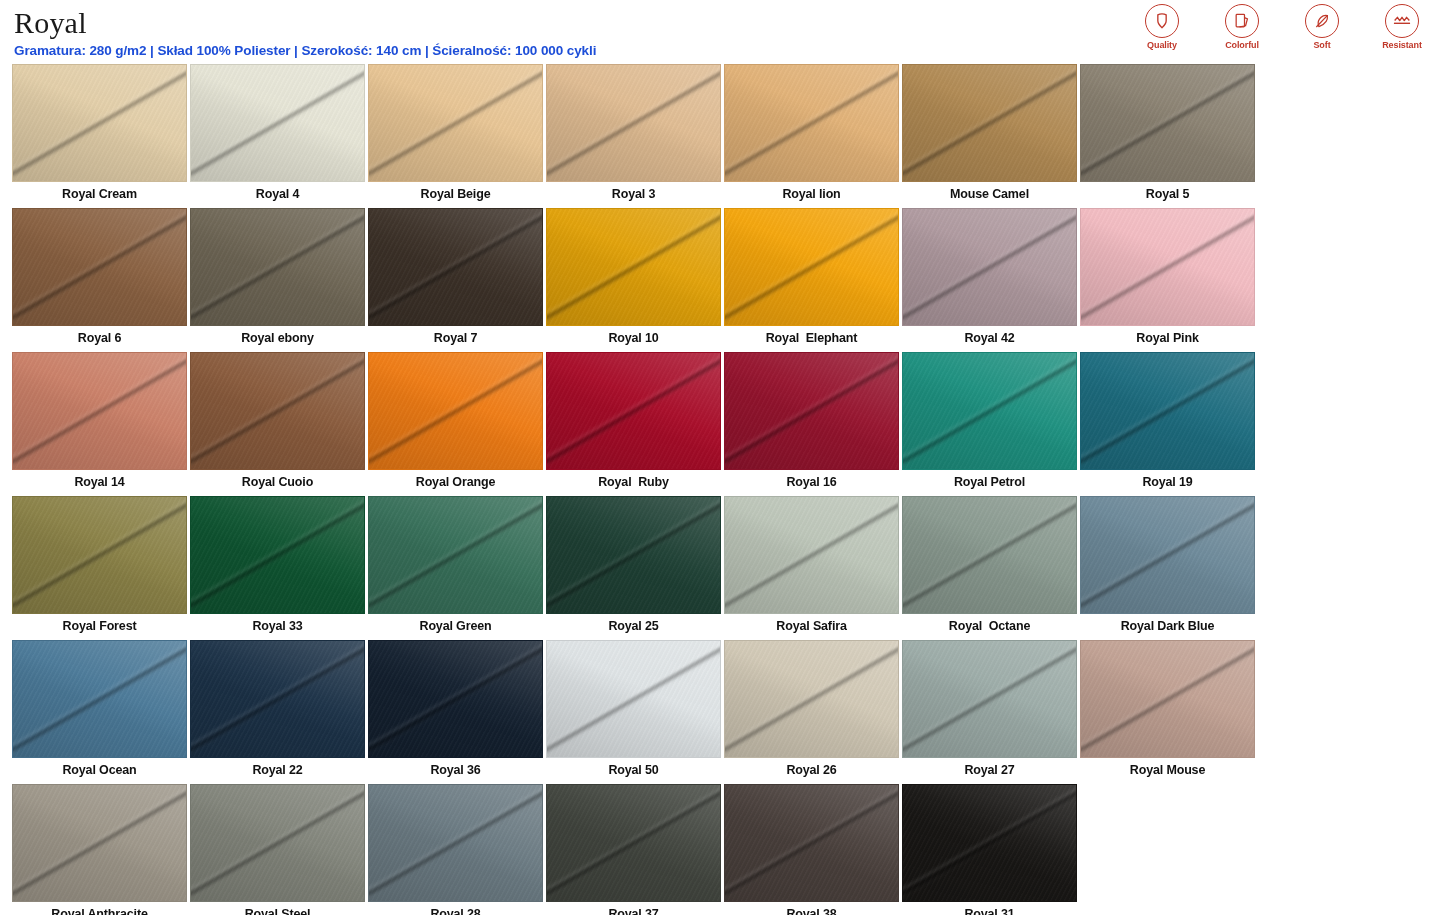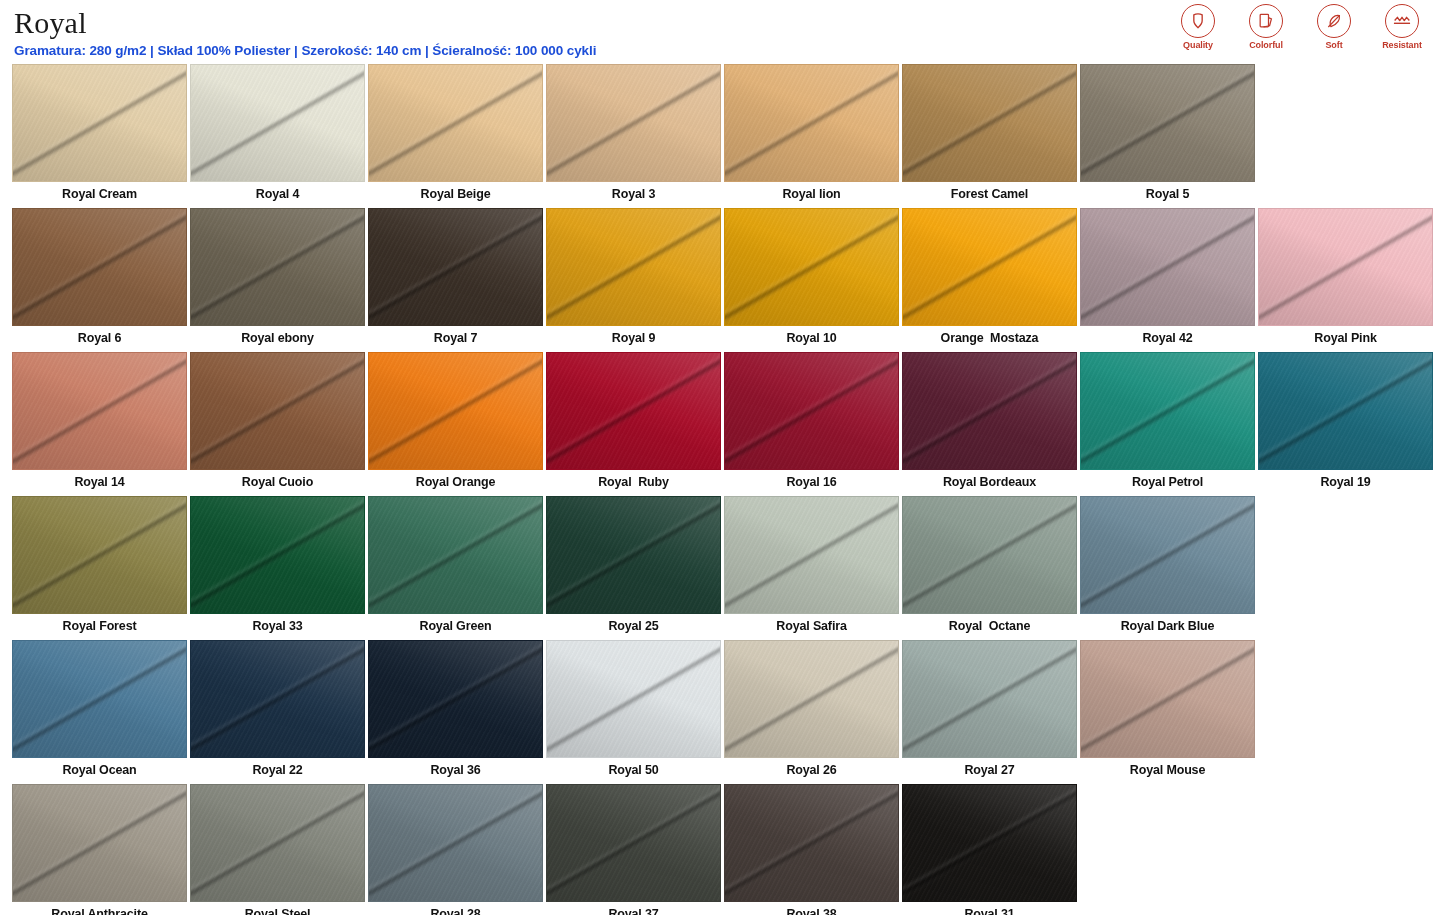--- a/index.html
+++ b/index.html
@@ -43,21 +43,21 @@
     margin-top: 2px;
     letter-spacing: -0.1px;
   }
 
   
   .badges {
     position: absolute;
     top: 4px;
     right: 8px;
     display: flex;
-    gap: 14px;
+    gap: 26px;
   }
   .badge {
     width: 54px;
     display: flex;
     flex-direction: column;
     align-items: center;
   }
   .badge-ring {
     width: 34px;
     height: 34px;
@@ -233,21 +233,21 @@
             <div class="fold"></div>
           </div>
           <div class="caption">Royal lion</div>
         </div>
         <div class="cell">
           <div class="swatch" style="background-color: rgb(177, 138, 83);">
             <div class="grain"></div>
             <div class="sheen-top"></div>
             <div class="fold"></div>
           </div>
-          <div class="caption">Forest Camel</div>
+          <div class="caption">Mouse Camel</div>
         </div>
         <div class="cell">
           <div class="swatch" style="background-color: rgb(139, 130, 114);">
             <div class="grain"></div>
             <div class="sheen-top"></div>
             <div class="fold"></div>
           </div>
           <div class="caption">Royal 5</div>
         </div>
       </div>
@@ -270,42 +270,34 @@
         </div>
         <div class="cell">
           <div class="swatch" style="background-color: rgb(60, 49, 40);">
             <div class="grain"></div>
             <div class="sheen-top"></div>
             <div class="fold"></div>
           </div>
           <div class="caption">Royal 7</div>
         </div>
         <div class="cell">
-          <div class="swatch" style="background-color: rgb(224, 160, 20);">
-            <div class="grain"></div>
-            <div class="sheen-top"></div>
-            <div class="fold"></div>
-          </div>
-          <div class="caption">Royal 9</div>
-        </div>
-        <div class="cell">
           <div class="swatch" style="background-color: rgb(226, 162, 8);">
             <div class="grain"></div>
             <div class="sheen-top"></div>
             <div class="fold"></div>
           </div>
           <div class="caption">Royal 10</div>
         </div>
         <div class="cell">
           <div class="swatch" style="background-color: rgb(245, 166, 11);">
             <div class="grain"></div>
             <div class="sheen-top"></div>
             <div class="fold"></div>
           </div>
-          <div class="caption">Orange  Mostaza</div>
+          <div class="caption">Royal  Elephant</div>
         </div>
         <div class="cell">
           <div class="swatch" style="background-color: rgb(176, 154, 160);">
             <div class="grain"></div>
             <div class="sheen-top"></div>
             <div class="fold"></div>
           </div>
           <div class="caption">Royal 42</div>
         </div>
         <div class="cell">
@@ -352,28 +344,20 @@
         </div>
         <div class="cell">
           <div class="swatch" style="background-color: rgb(151, 19, 46);">
             <div class="grain"></div>
             <div class="sheen-top"></div>
             <div class="fold"></div>
           </div>
           <div class="caption">Royal 16</div>
         </div>
         <div class="cell">
-          <div class="swatch" style="background-color: rgb(92, 32, 52);">
-            <div class="grain"></div>
-            <div class="sheen-top"></div>
-            <div class="fold"></div>
-          </div>
-          <div class="caption">Royal Bordeaux</div>
-        </div>
-        <div class="cell">
           <div class="swatch" style="background-color: rgb(29, 145, 128);">
             <div class="grain"></div>
             <div class="sheen-top"></div>
             <div class="fold"></div>
           </div>
           <div class="caption">Royal Petrol</div>
         </div>
         <div class="cell">
           <div class="swatch" style="background-color: rgb(29, 109, 128);">
             <div class="grain"></div>

